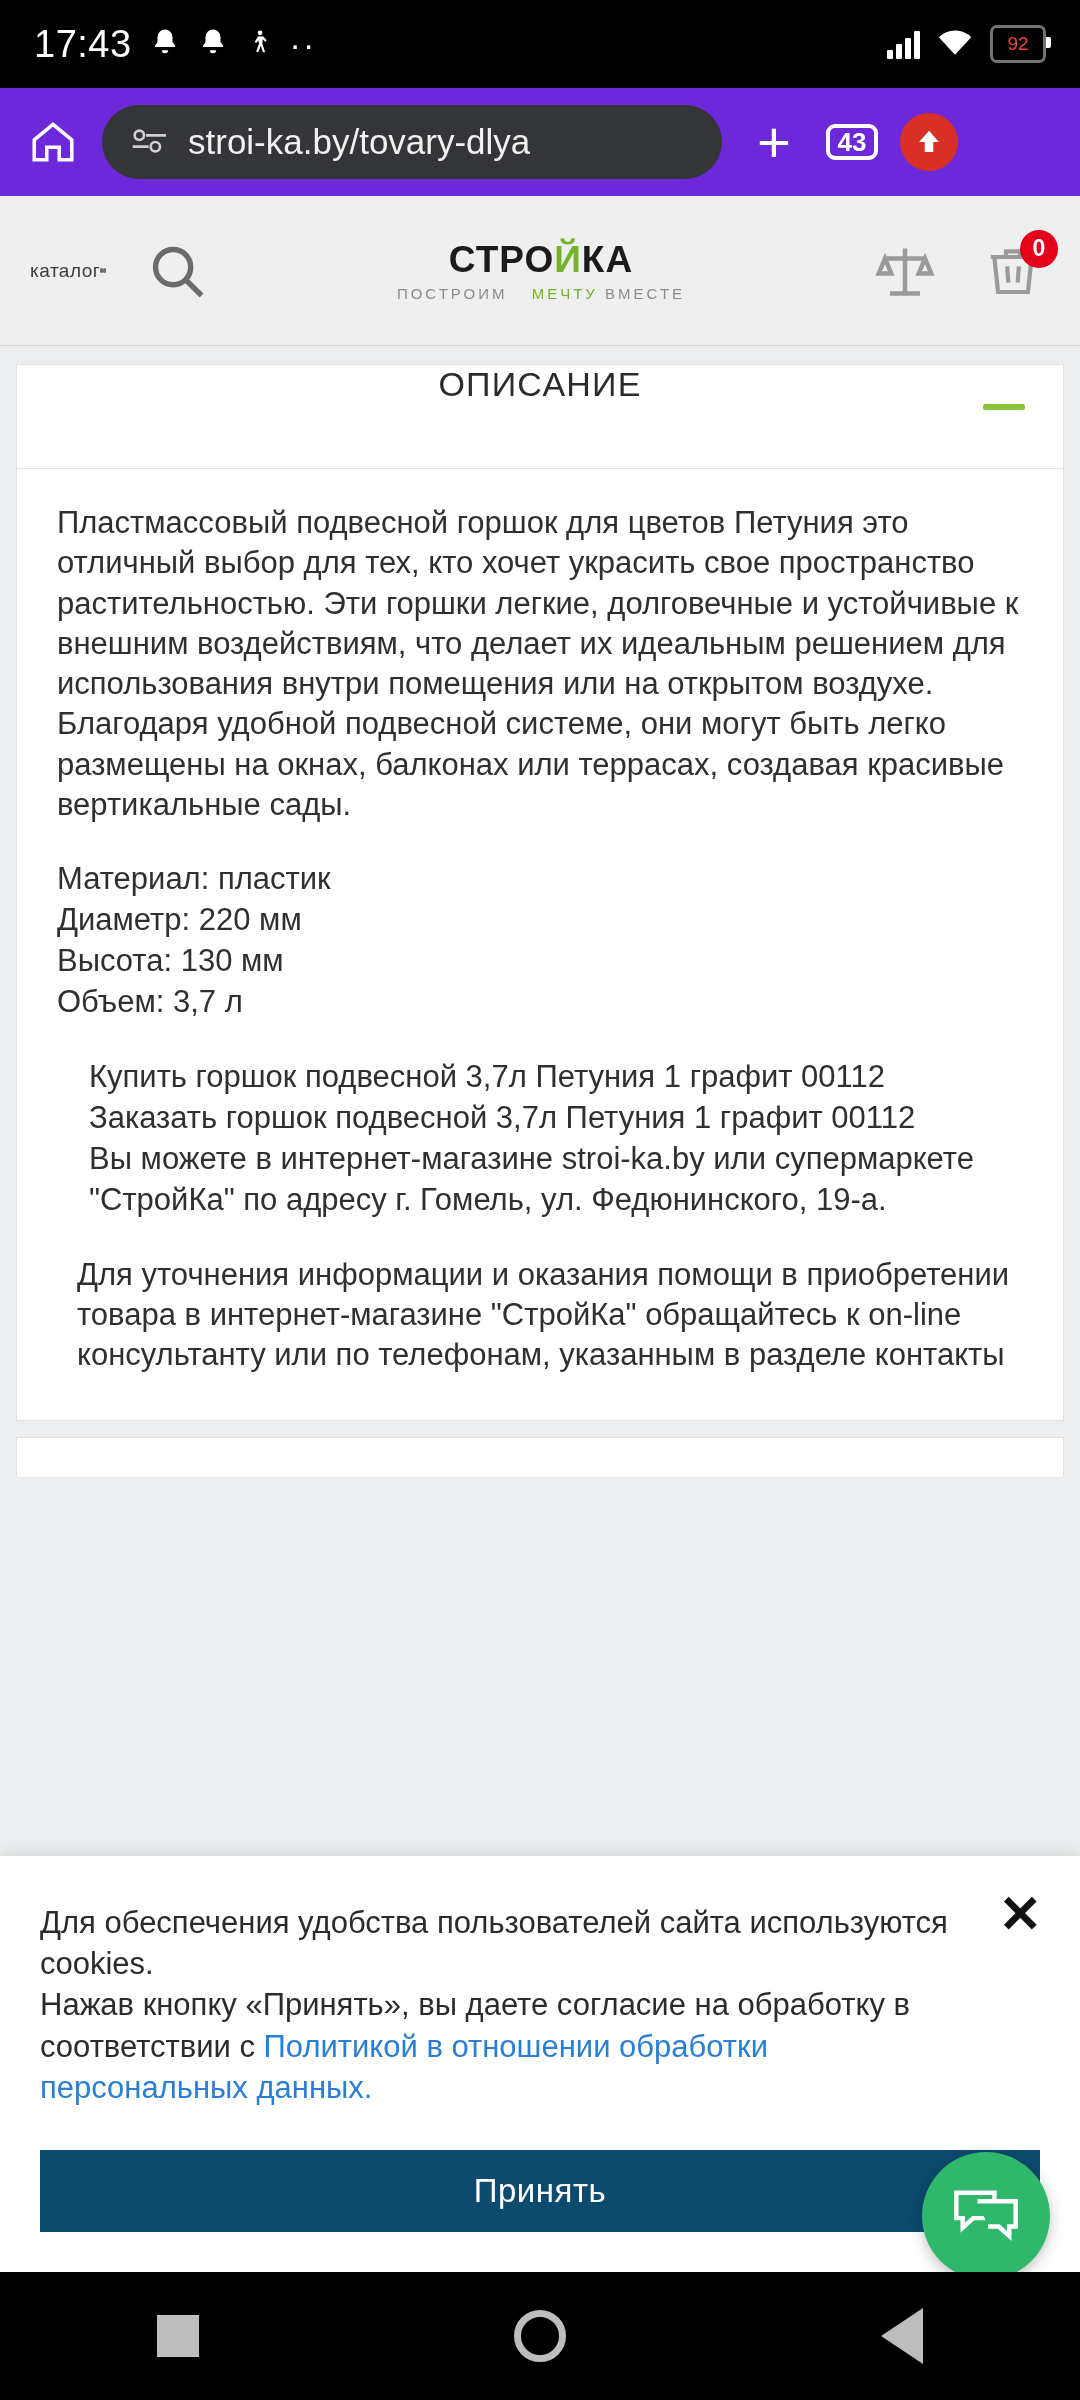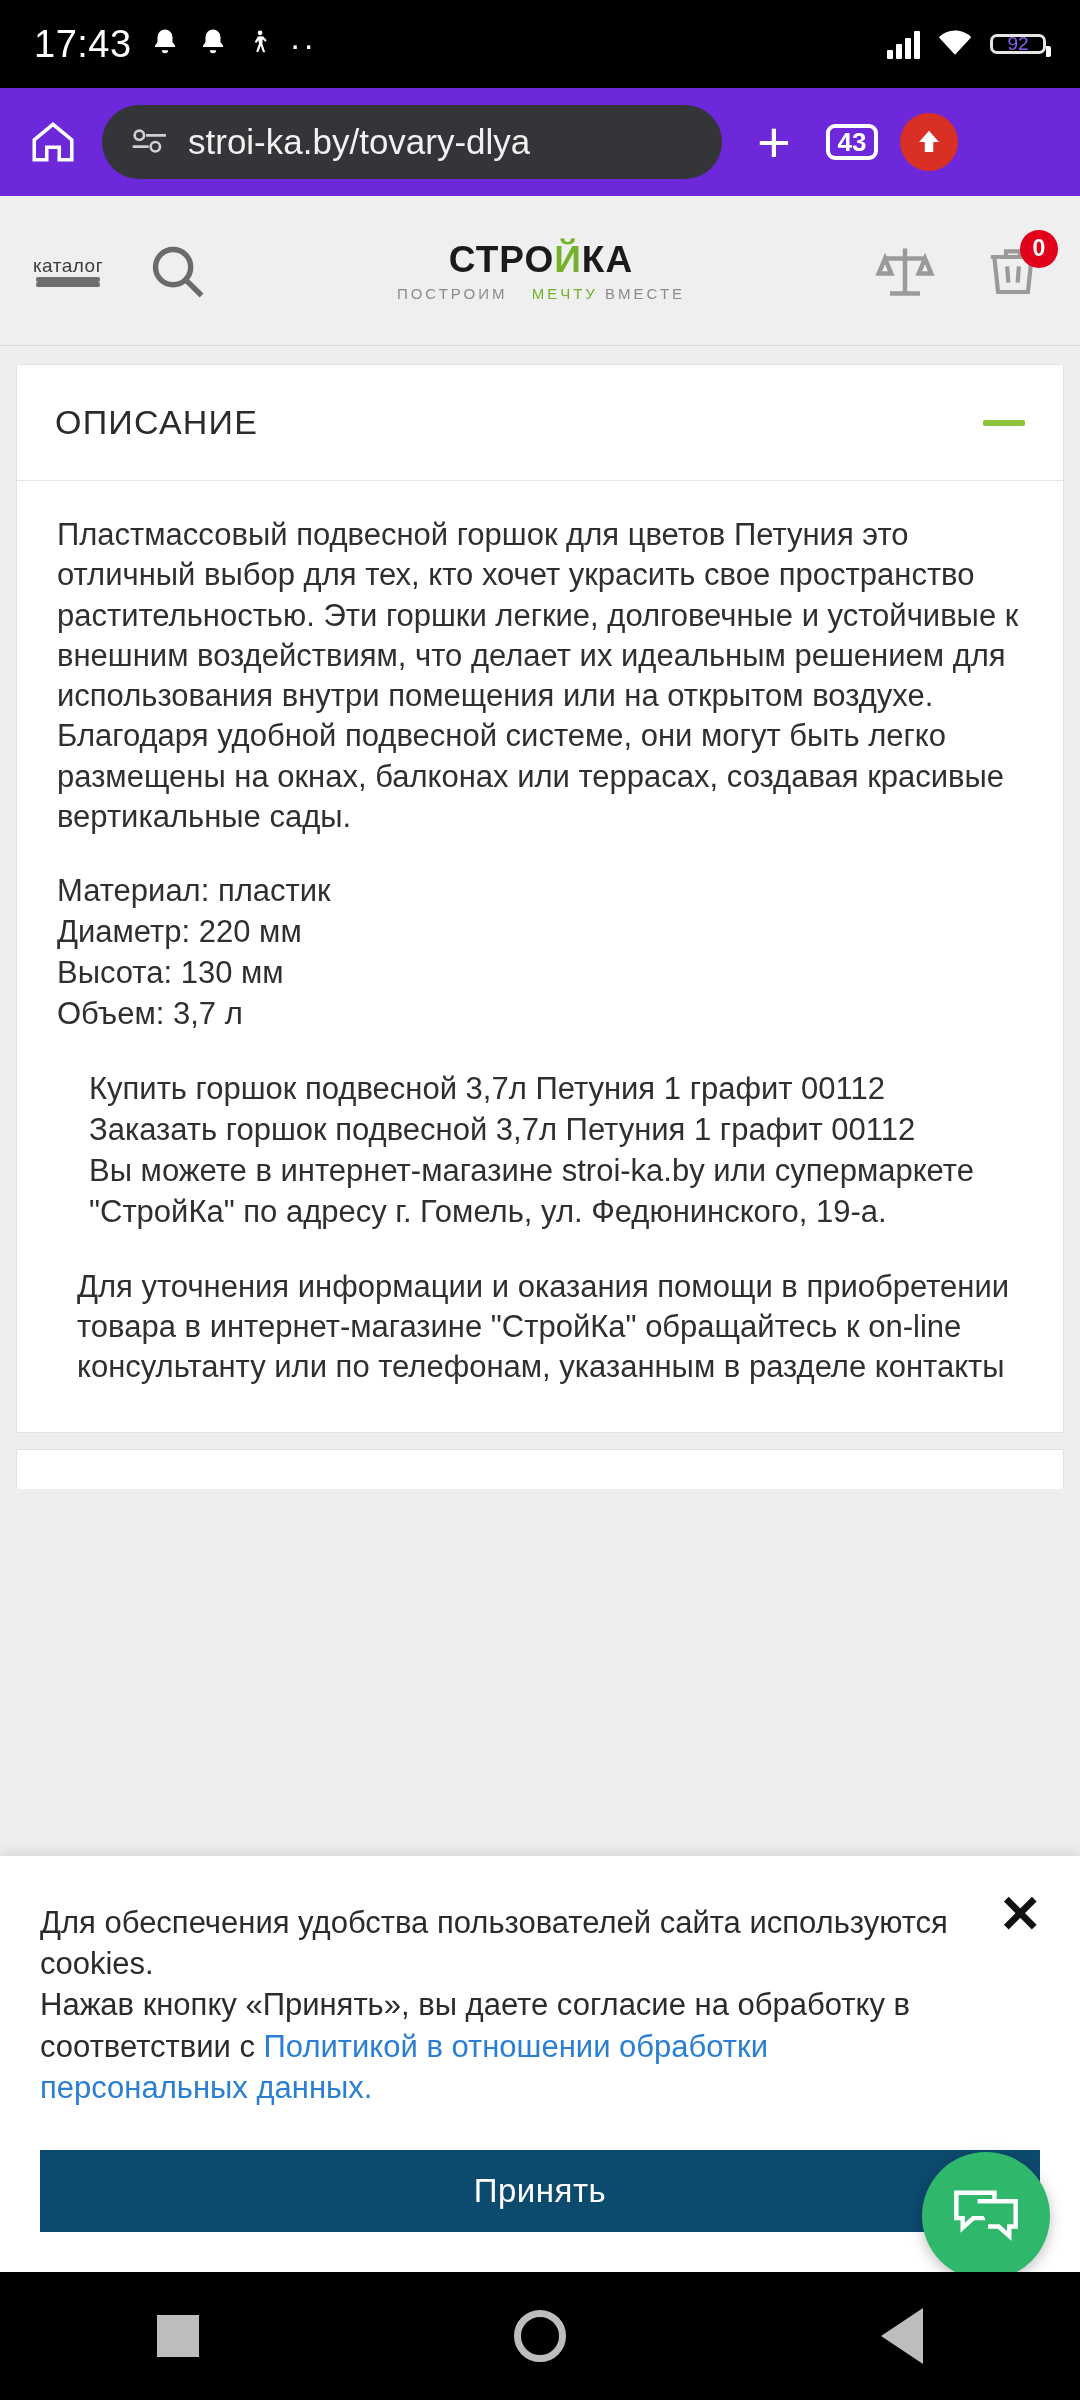--- a/index.html
+++ b/index.html
@@ -44,23 +44,23 @@
     align-items: center;
     gap: 16px;
   }
   .bars { display: flex; align-items: flex-end; gap: 3px; height: 30px; }
   .bars i { display:block; width: 6px; background: #fff; border-radius: 1px; }
   .bars i:nth-child(1){ height: 9px; }
   .bars i:nth-child(2){ height: 15px; }
   .bars i:nth-child(3){ height: 21px; }
   .bars i:nth-child(4){ height: 28px; }
   .battery {
-    width: 56px; height: 20px; border: 3px solid #e5e5e5; border-radius: 7px;
+    width: 56px; height: 38px; border: 3px solid #737373; border-radius: 7px;
     position: relative; display: flex; align-items: center; justify-content: center;
-    font-size: 19px; color: #8b5cf6;
+    font-size: 19px; color: #ef4444;
   }
   .battery:after{
     content:""; position:absolute; right:-8px; top: 9px; width: 5px; height: 11px;
     background:#fff; border-radius: 0 2px 2px 0;
   }
   .dots { font-size: 34px; line-height: 0.6; letter-spacing: 2px; }
 
   
   .browser-bar {
     height: 108px;
@@ -105,21 +105,21 @@
   .site-header {
     height: 150px;
     background: #efefef;
     display: flex;
     align-items: center;
     padding: 0 30px;
     gap: 34px;
     border-bottom: 1px solid #dadada;
     flex: 0 0 auto;
   }
-  .catalog-btn { width: 76px; display: flex; flex-direction: column; align-items: center; gap: 0;}
+  .catalog-btn { width: 76px; display: flex; flex-direction: row; align-items: center; gap: 0;}
   .catalog-btn .lbl { font-size: 19px; color: #3c3c3c; letter-spacing: 0.5px;}
   .catalog-btn .ln { width: 64px; height: 5px; background: #6e6e6e; border-radius: 2px;}
   .logo-wrap { flex: 1 1 auto; text-align: center; }
   .logo-main {
     font-size: 37px; font-weight: 700; letter-spacing: 1px; color: #1b1b1b;
     font-family: "Liberation Sans", sans-serif;
   }
   .logo-main .g { color: #73b22a; }
   .logo-sub { font-size: 15px; letter-spacing: 3px; color: #8b8b8b; margin-top: 4px;}
   .logo-sub .g2 { color: #73b22a; margin-left: 17px; }
@@ -135,25 +135,26 @@
     flex: 1 1 auto;
     background: #eceeef;
     padding: 18px 16px 0 16px;
     overflow: hidden;
   }
   .card {
     background: #fff;
     border: 1px solid #e2e2e2;
   }
   .acc-head {
-    height: 116px;
+    height: 104px;
     display: flex;
     align-items: center;
     padding: 0 38px;
     border-bottom: 1px solid #e6e6e6;
+    flex-direction: column;
   }
   .acc-title { font-size: 34px; letter-spacing: 1.2px; color: #2b2b2b; }
   .acc-toggle { margin-left: auto; width: 42px; height: 6px; background: #8bc33b; border-radius: 2px; }
   .acc-body { padding: 34px 40px 44px 40px; }
   .p {
     font-size: 31px;
     line-height: 1.30;
     color: #2f2f2f;
     margin-bottom: 34px;
   }

